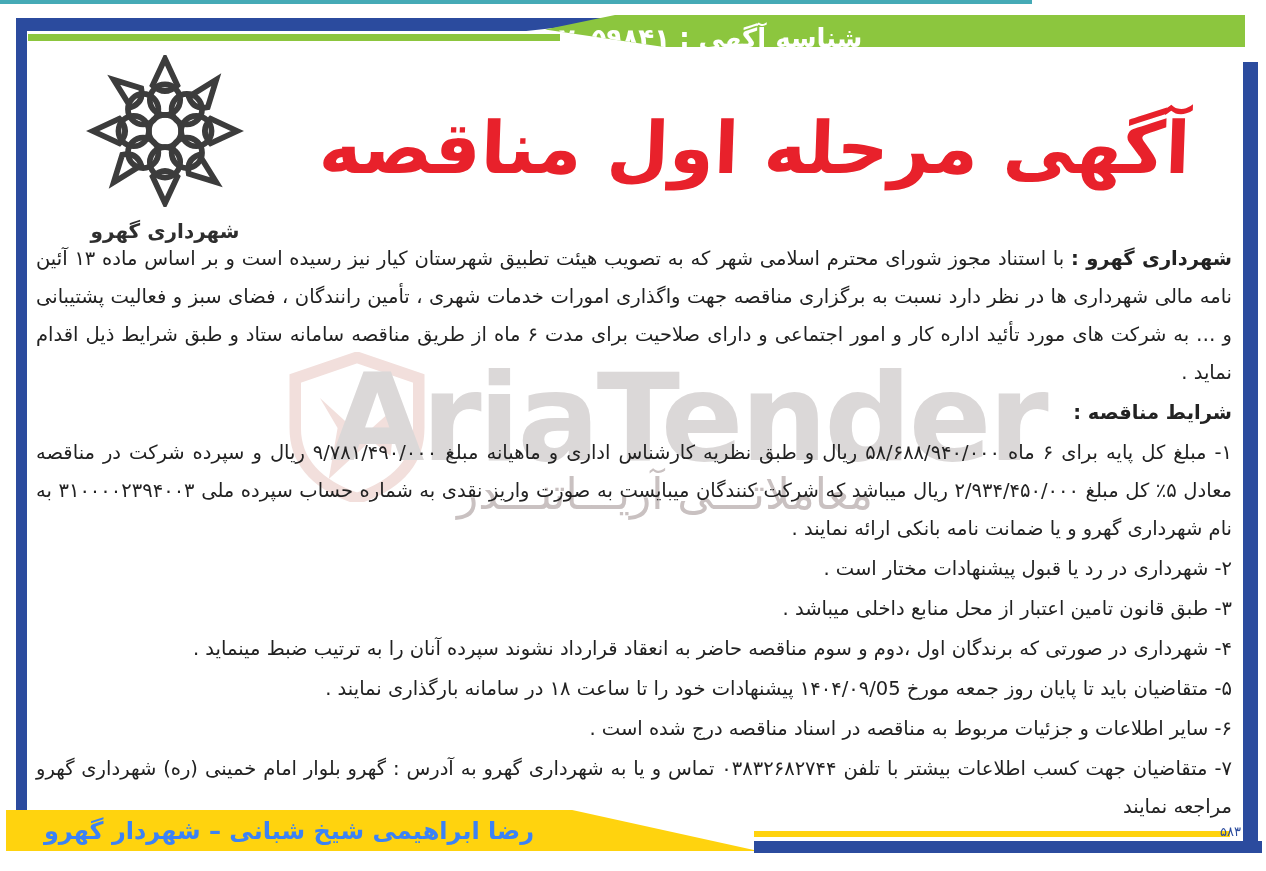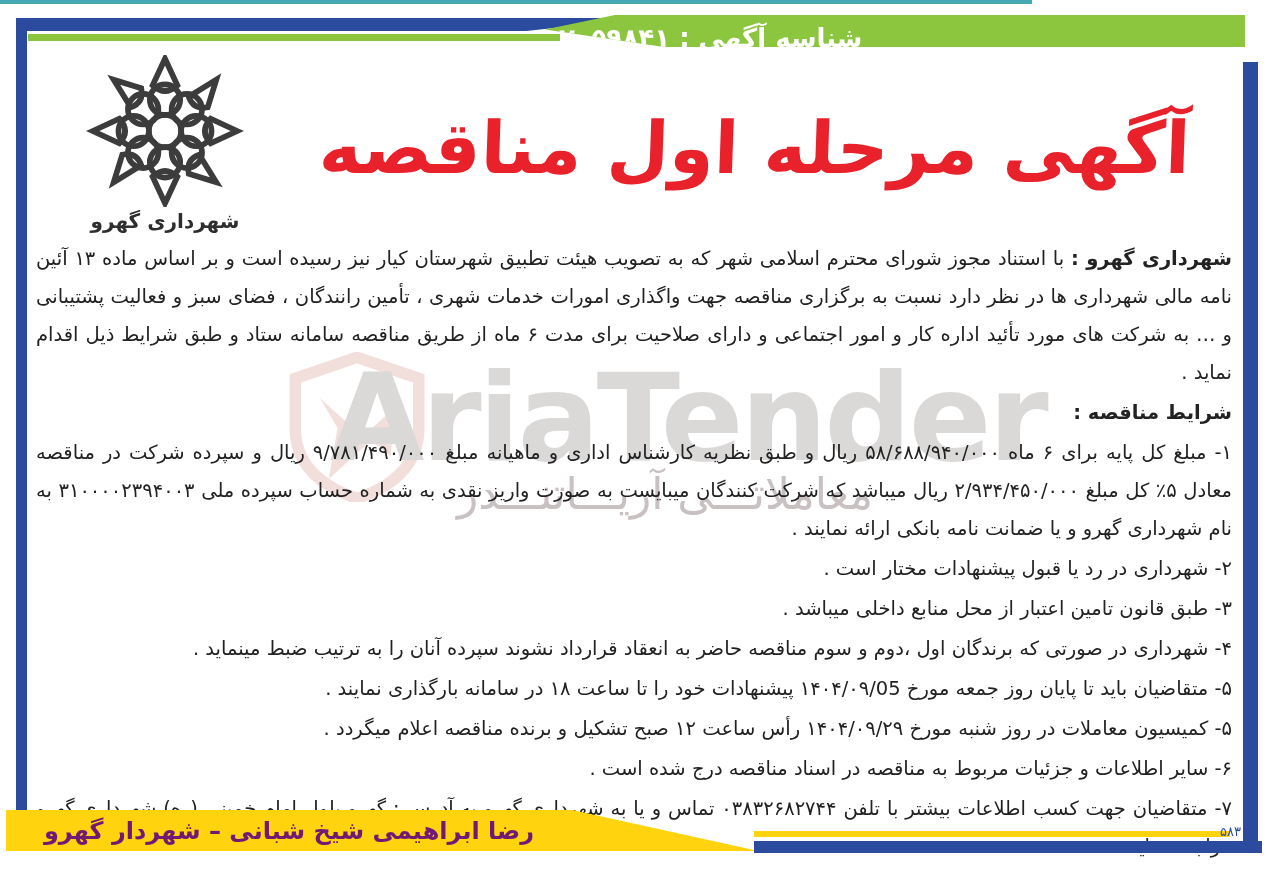--- a/index.html
+++ b/index.html
@@ -24,21 +24,21 @@
     clip-path:polygon(0 45%,10% 0,100% 0,100% 100%,17% 100%);
     color:#ffffff;font-weight:bold;font-size:26px;line-height:47px;
     text-align:left;direction:rtl;
     box-sizing:border-box;padding-left:14px;
   }
   .left-border{position:absolute;left:16px;top:18px;width:11px;height:793px;background:#2b4b9e;}
   .right-border{position:absolute;left:1243px;top:62px;width:15px;height:791px;background:#2b4b9e;}
   
   .logo-wrap{position:absolute;left:80px;top:55px;width:170px;height:185px;text-align:center;}
   .logo-wrap svg{display:block;margin:0 auto;}
-  .logo-caption{margin-top:2px;font-size:20px;font-weight:bold;color:#2e2e2e;}
+  .logo-caption{margin-top:12px;font-size:20px;font-weight:bold;color:#2e2e2e;}
   
   .page-title{
     position:absolute;left:380px;top:92px;width:810px;height:120px;
     color:#e8212b;font-size:72px;font-weight:bold;line-height:112px;
     text-align:center;white-space:nowrap;
     transform:skewX(-2deg);
   }
   
   .wm{position:absolute;z-index:0;}
   .wm-shield{left:282px;top:352px;}
@@ -61,21 +61,21 @@
   .lead b{font-weight:bold;}
   .cond-heading{font-weight:bold;}
   
   .footer-yellow{
     position:absolute;left:6px;top:810px;width:760px;height:41px;background:#ffd30e;
     clip-path:polygon(0 0,74.5% 0,99% 100%,0 100%);
     z-index:2;
   }
   .signature{
     position:absolute;left:6px;top:814px;width:566px;height:34px;z-index:3;
-    text-align:center;font-size:24px;font-weight:bold;color:#701a75;line-height:34px;
+    text-align:center;font-size:24px;font-weight:bold;color:#3b82f6;line-height:34px;
     white-space:nowrap;
   }
   .footer-yellow-line{position:absolute;left:754px;top:831px;width:476px;height:6px;background:#ffd30e;z-index:2;}
   .footer-blue-bar{position:absolute;left:754px;top:841px;width:508px;height:12px;background:#2b4b9e;z-index:2;}
   .page-number{
     position:absolute;left:1196px;top:824px;z-index:3;
     font-size:13px;color:#2b4b9e;direction:ltr;padding-left:24px;
   }
 </style>
 </head>
@@ -135,21 +135,20 @@
   <div class="wm wm-brand">AriaTender</div>
 
   <div class="body-text">
     <p class="lead"><b>شهرداری گهرو :</b><span> با استناد مجوز شورای محترم اسلامی شهر که به تصویب هیئت تطبیق شهرستان کیار نیز رسیده است و بر اساس ماده ۱۳ آئین نامه مالی شهرداری ها در نظر دارد نسبت به برگزاری مناقصه جهت واگذاری امورات خدمات شهری ، تأمین رانندگان ، فضای سبز و فعالیت پشتیبانی و … به شرکت های مورد تأئید اداره کار و امور اجتماعی و دارای صلاحیت برای مدت ۶ ماه از طریق مناقصه سامانه ستاد و طبق شرایط ذیل اقدام نماید .</span></p>
     <p class="cond-heading">شرایط مناقصه :</p>
     <p>۱- مبلغ کل پایه برای ۶ ماه ۵۸/۶۸۸/۹۴۰/۰۰۰ ریال و طبق نظریه کارشناس اداری و ماهیانه مبلغ ۹/۷۸۱/۴۹۰/۰۰۰ ریال و سپرده شرکت در مناقصه معادل ۵٪ کل مبلغ ۲/۹۳۴/۴۵۰/۰۰۰ ریال میباشد که شرکت کنندگان میبایست به صورت واریز نقدی به شماره حساب سپرده ملی ۳۱۰۰۰۰۲۳۹۴۰۰۳ به نام شهرداری گهرو و یا ضمانت نامه بانکی ارائه نمایند .</p>
     <p>۲- شهرداری در رد یا قبول پیشنهادات مختار است .</p>
     <p>۳- طبق قانون تامین اعتبار از محل منابع داخلی میباشد .</p>
     <p>۴- شهرداری در صورتی که برندگان اول ،دوم و سوم مناقصه حاضر به انعقاد قرارداد نشوند سپرده آنان را به ترتیب ضبط مینماید .</p>
     <p>۵- متقاضیان باید تا پایان روز جمعه مورخ ۱۴۰۴/۰۹/05 پیشنهادات خود را تا ساعت ۱۸ در سامانه بارگذاری نمایند .</p>
-    <p>۵- کمیسیون معاملات در روز شنبه مورخ ۱۴۰۴/۰۹/۲۹ رأس ساعت ۱۲ صبح تشکیل و برنده مناقصه اعلام میگردد .</p>
     <p>۶- سایر اطلاعات و جزئیات مربوط به مناقصه در اسناد مناقصه درج شده است .</p>
     <p>۷- متقاضیان جهت کسب اطلاعات بیشتر با تلفن ۰۳۸۳۲۶۸۲۷۴۴ تماس و یا به شهرداری گهرو به آدرس : گهرو بلوار امام خمینی (ره) شهرداری گهرو مراجعه نمایند</p>
   </div>
 
   <div class="footer-yellow"></div>
   <div class="signature">رضا ابراهیمی شیخ شبانی – شهردار گهرو</div>
   <div class="footer-yellow-line"></div>
   <div class="footer-blue-bar"></div>
   <div class="page-number">۵۸۳</div>
 

